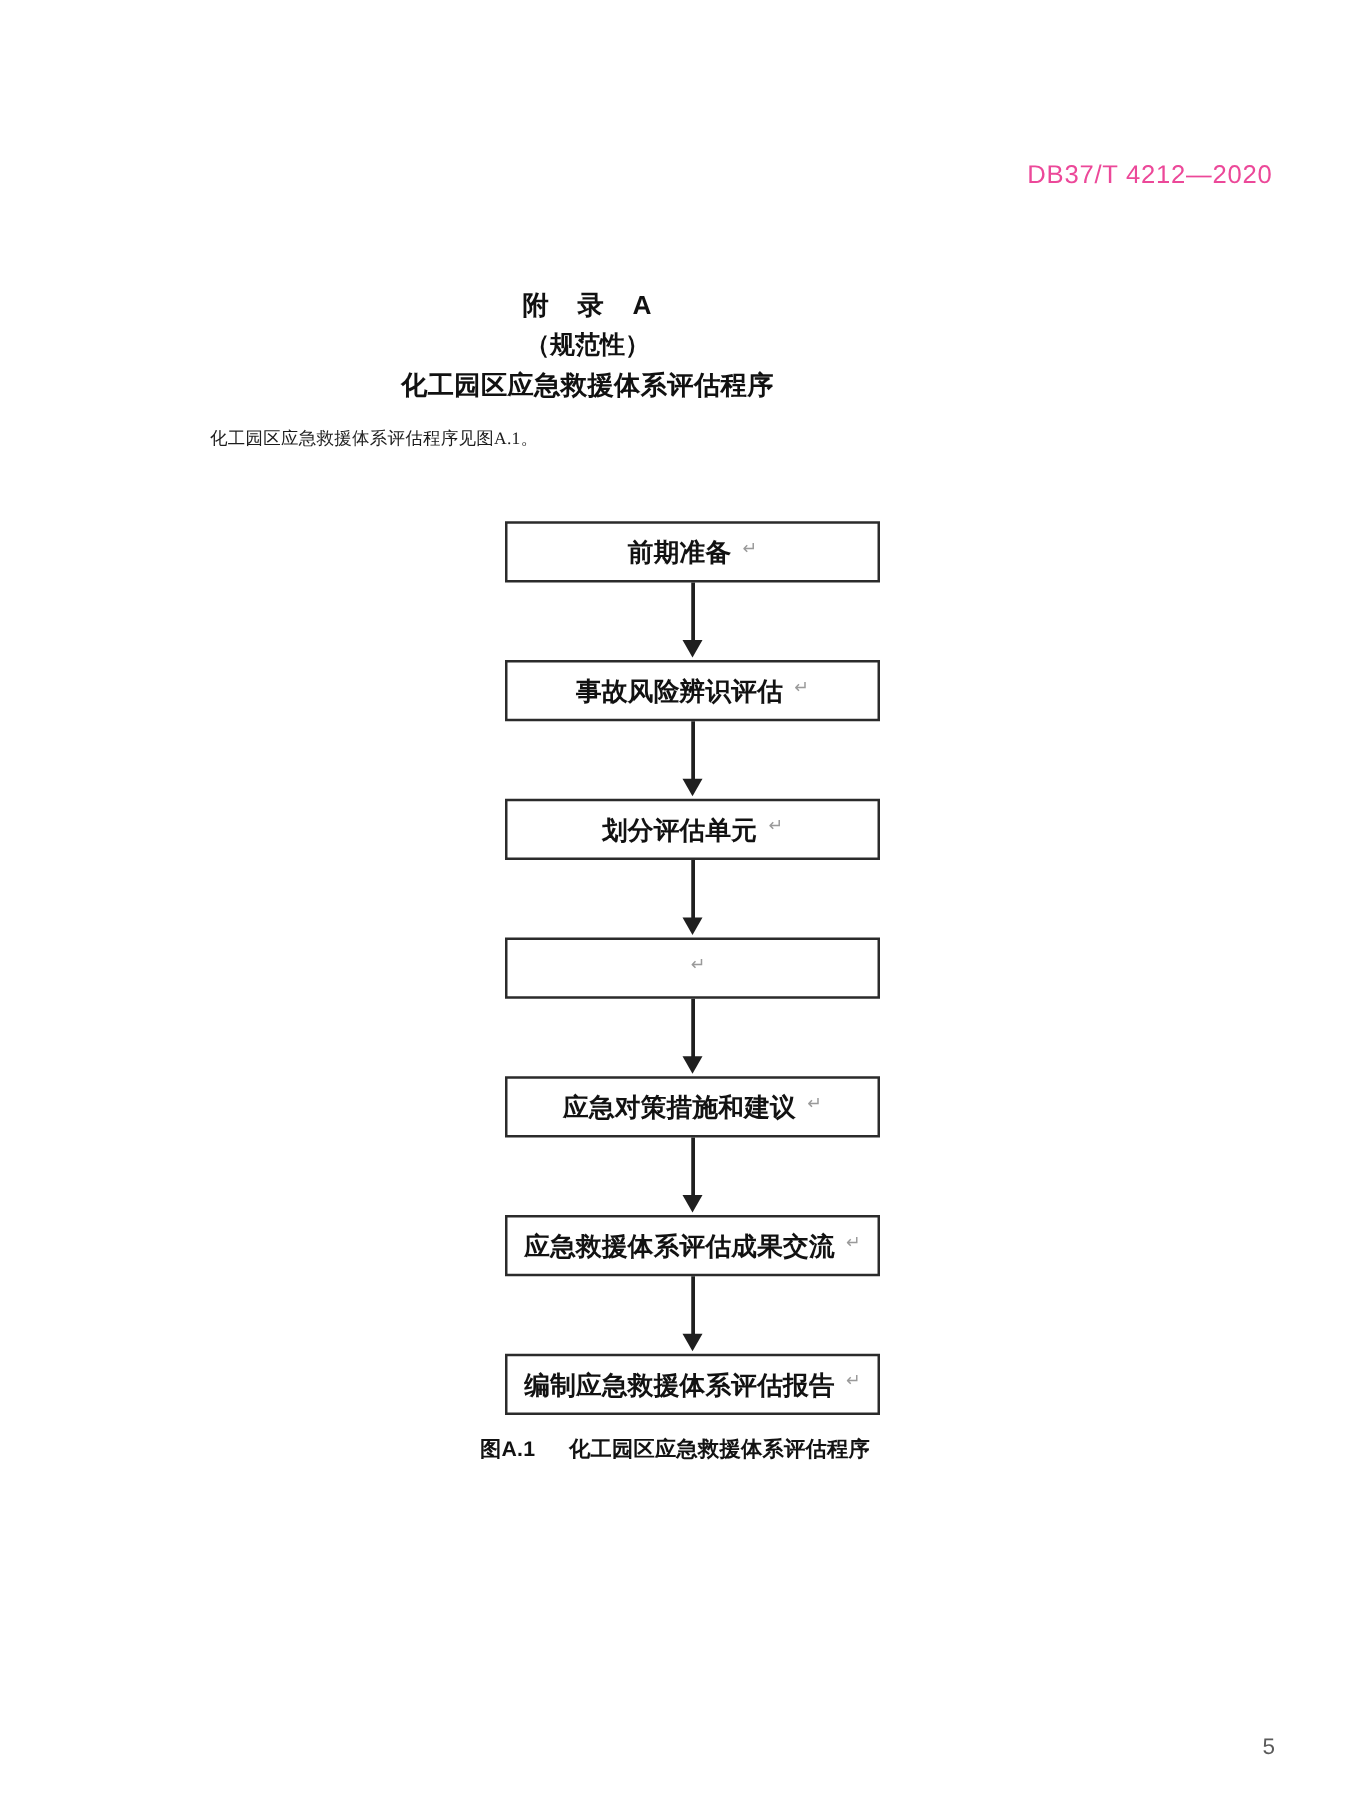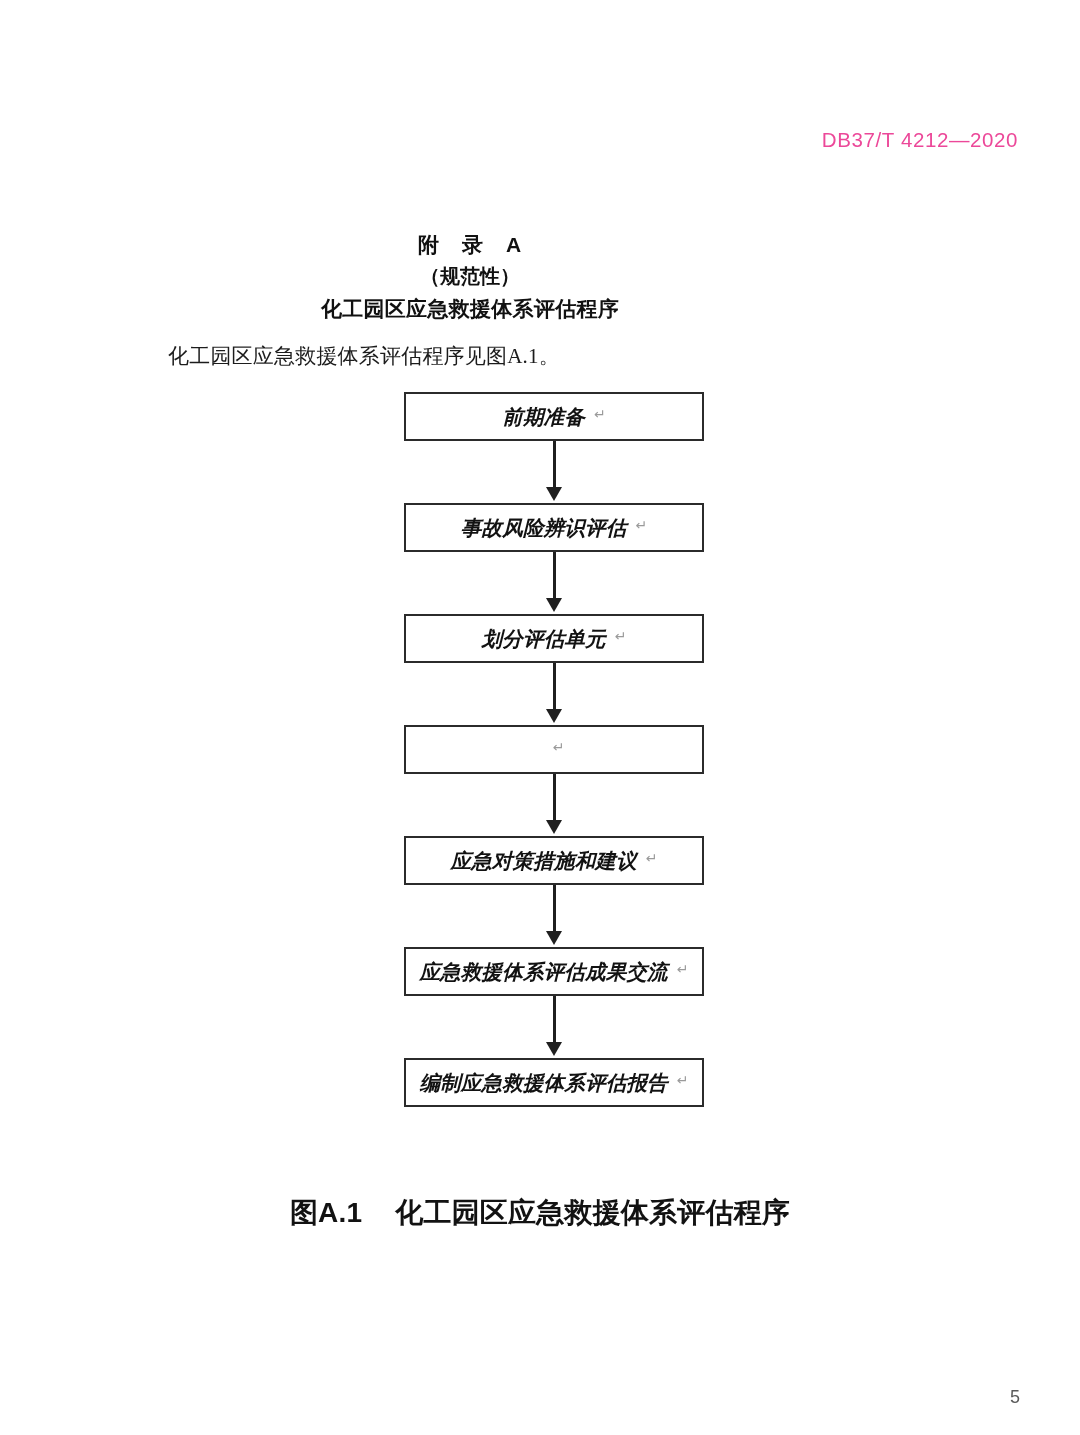--- a/index.html
+++ b/index.html
@@ -65,33 +65,32 @@
     letter-spacing: 0.3px;
     margin-left: 12px;
   }
 
   
   .body-para {
     position: absolute;
     top: 342px;
     left: 168px;
     font-family: "Liberation Serif", "DejaVu Serif", serif;
-    font-size: 21px;
+    font-size: 14px;
     color: #1c1c1c;
     letter-spacing: 0.2px;
     white-space: nowrap;
   }
 
   
   #flowchart {
     position: absolute;
-    top: 392px;
+    top: 417px;
     left: 404px;
     width: 300px;
-    font-style: italic;
   }
   .flow-node {
     position: relative;
     box-sizing: border-box;
     width: 300px;
     height: 49px;
     border: 2px solid #2b2b2b;
     background: #ffffff;
     display: flex;
     align-items: center;
@@ -139,25 +138,24 @@
   }
 
   
   .figure-caption {
     position: absolute;
     top: 1148px;
     left: 0;
     width: 1080px;
     text-align: center;
     font-family: "Liberation Sans", "DejaVu Sans", sans-serif;
-    font-size: 28px;
+    font-size: 17px;
     font-weight: 700;
     color: #121212;
     letter-spacing: 0.2px;
-    margin-top: 46px;
   }
   .caption-gap { display: inline-block; width: 17px; }
 
   
   .page-number {
     position: absolute;
     bottom: 27px;
     right: 60px;
     font-family: "Liberation Sans", "DejaVu Sans", sans-serif;
     font-size: 18px;

